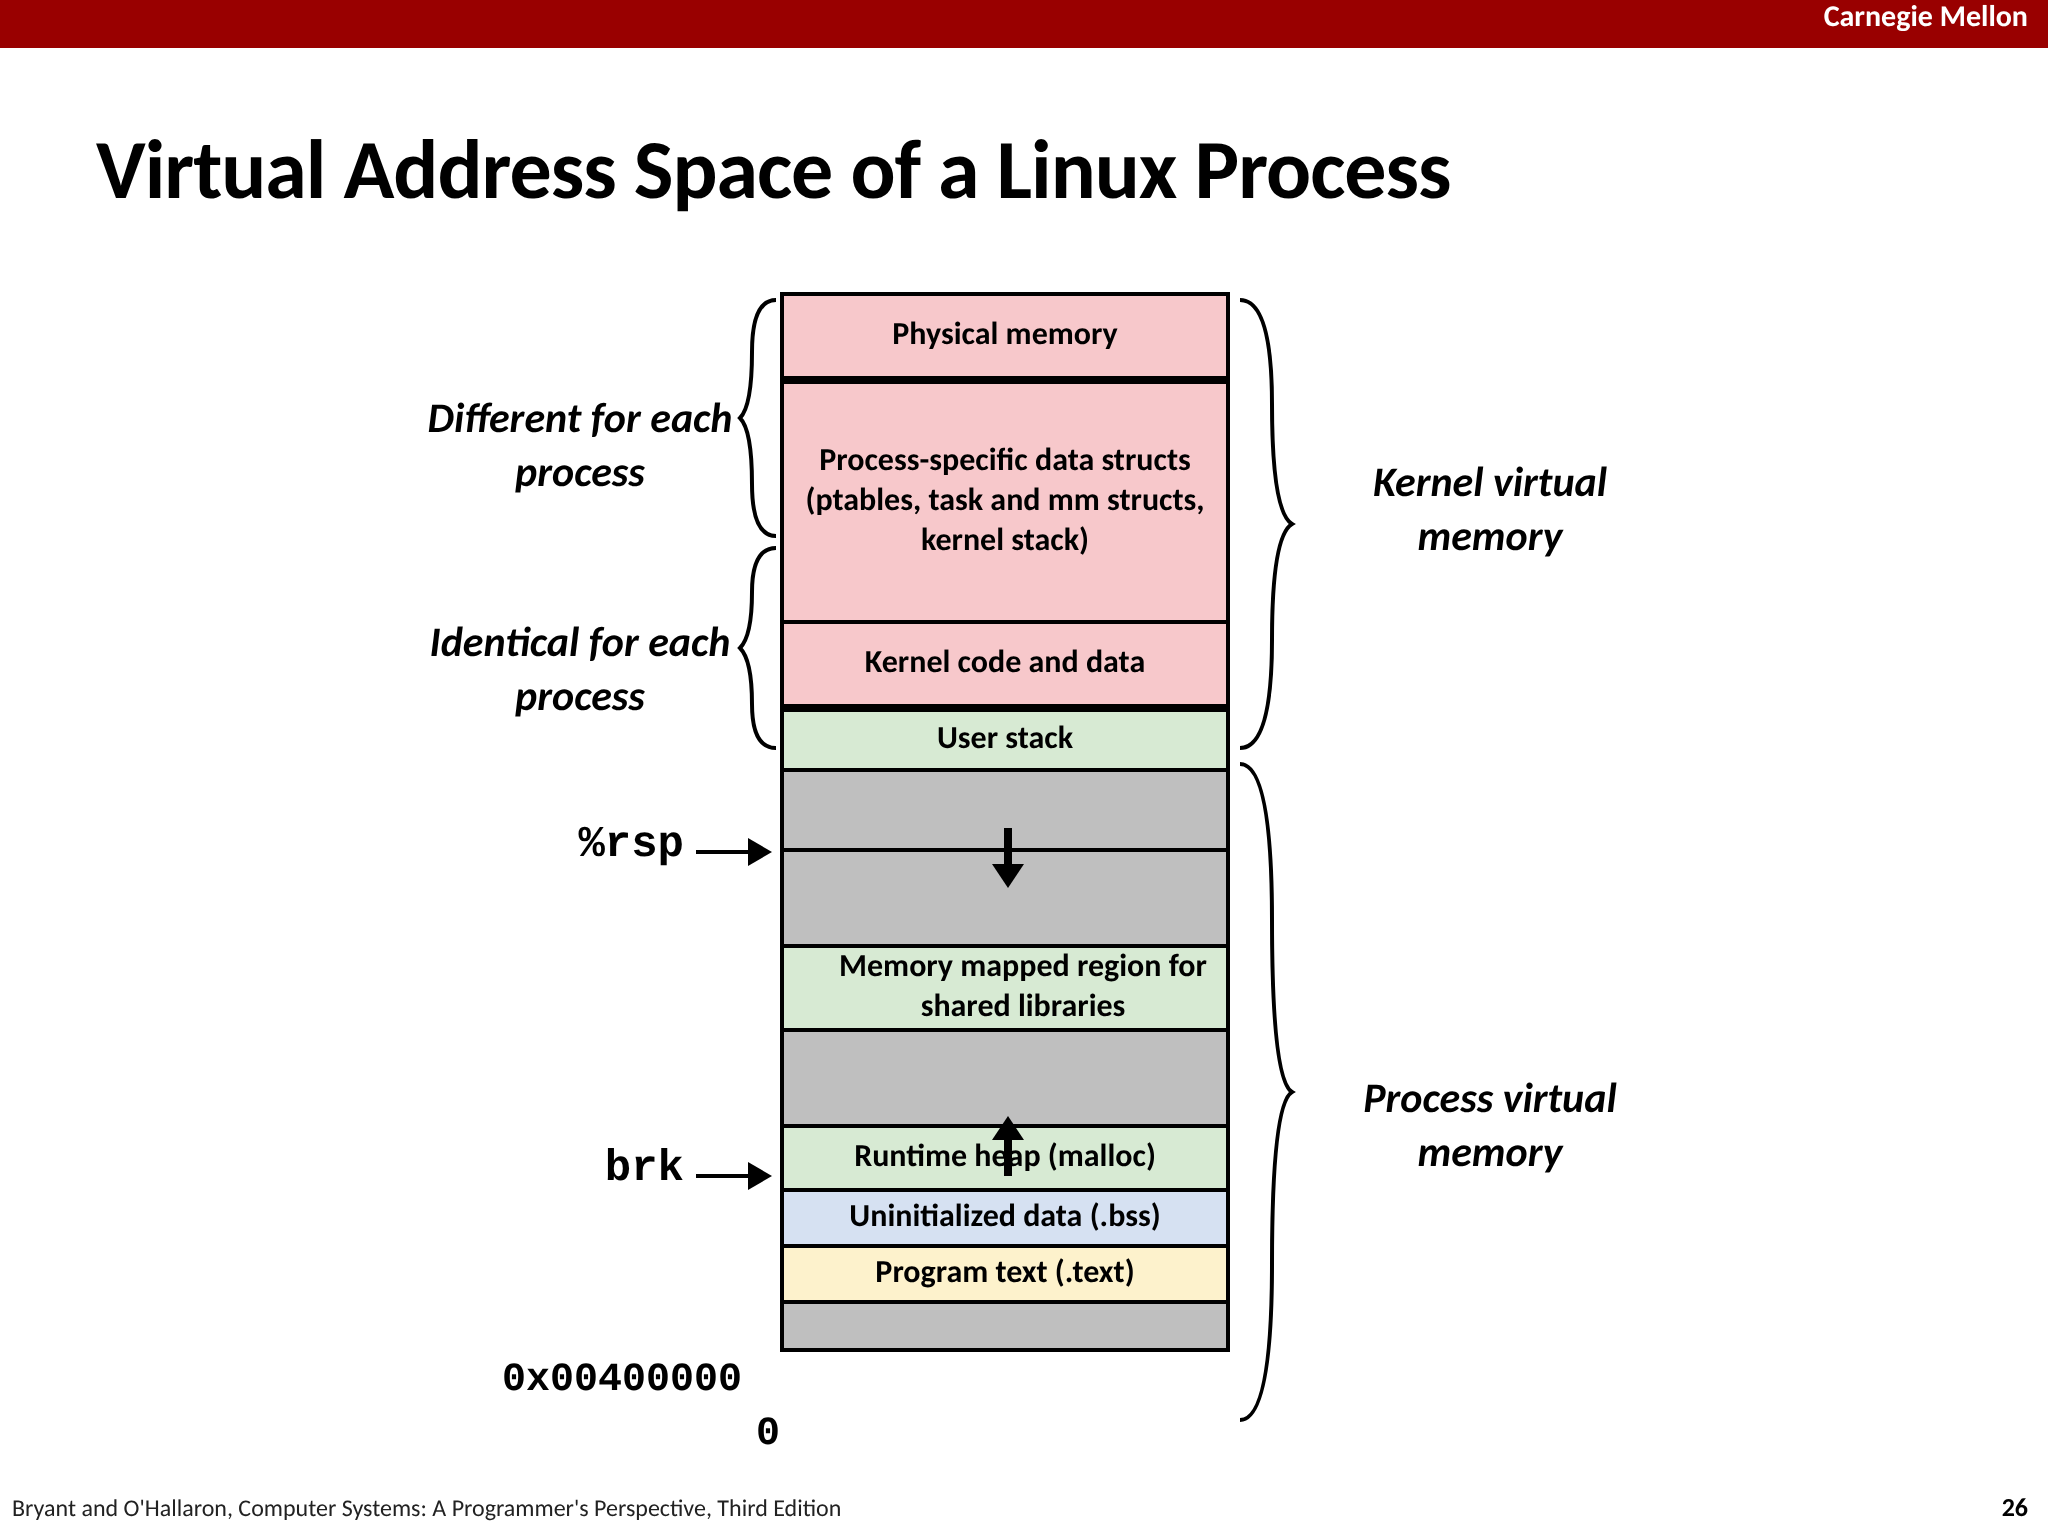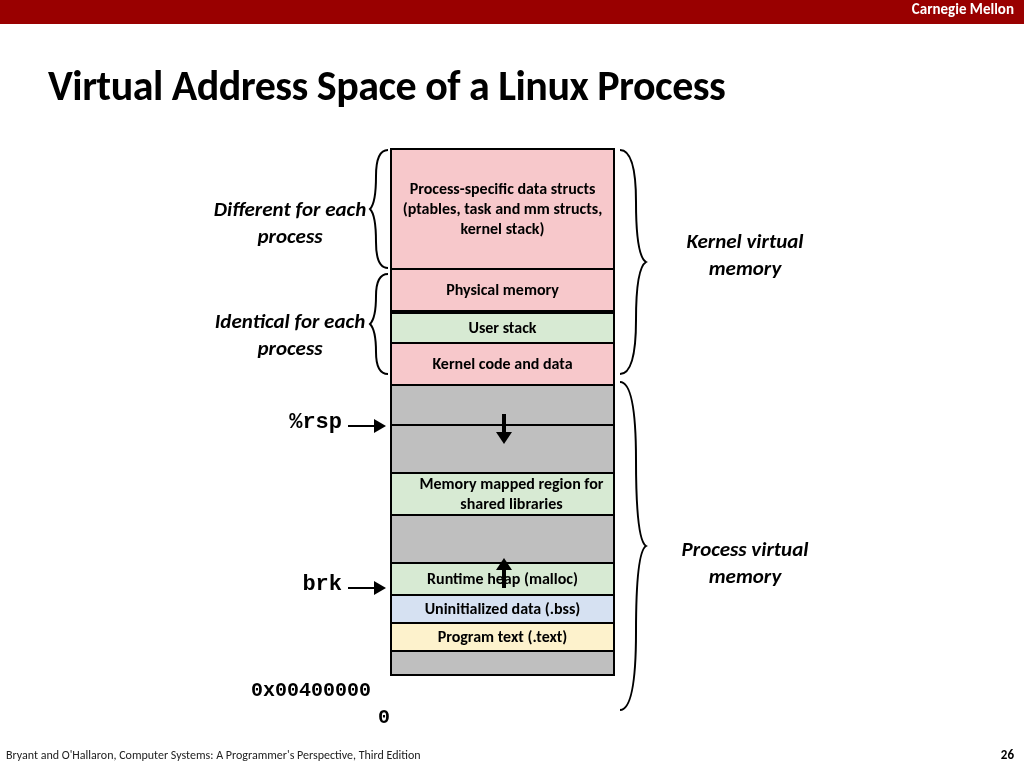--- a/index.html
+++ b/index.html
@@ -105,24 +105,24 @@
 
   <svg class="brace-svg" style="left:618px; top:0px;" width="30" height="228">
     <path d="M2,2 Q18,2 18,54 Q18,108 28,114 Q18,120 18,172 Q18,226 2,226"></path>
   </svg>
 
   <svg class="brace-svg" style="left:618px; top:232px;" width="30" height="332">
     <path d="M2,2 Q18,2 18,80 Q18,160 28,166 Q18,172 18,252 Q18,330 2,330"></path>
   </svg>
 
   <div class="diagram">
+    <div class="box pink h-med mt-2">Physical memory</div>
     <div class="box pink h-big">Process-specific data structs  (ptables, task and mm structs, kernel stack)</div>
-    <div class="box pink h-med mt-2">Physical memory</div>
+    <div class="box pink h-med mt-2">Kernel code and data</div>
     <div class="box green h-sm mt-2 kline">User stack</div>
-    <div class="box pink h-med mt-2">Kernel code and data</div>
     <div class="box gray h-gap1 mt-2"></div>
     <div class="box gray h-gap2 mt-2"></div>
     <div class="box green h-med mt-2" style="text-align:center; justify-content:flex-start; padding-left:24px;">Memory mapped region for shared libraries</div>
     <div class="box gray h-gap2 mt-2"></div>
     <div class="box green h-sm mt-2">Runtime heap (malloc)</div>
     <div class="box blue h-xs mt-2">Uninitialized data (.bss)</div>
     <div class="box yellow h-xs mt-2">Program text (.text)</div>
     <div class="box gray h-gap3 mt-2"></div>
   </div>
 

